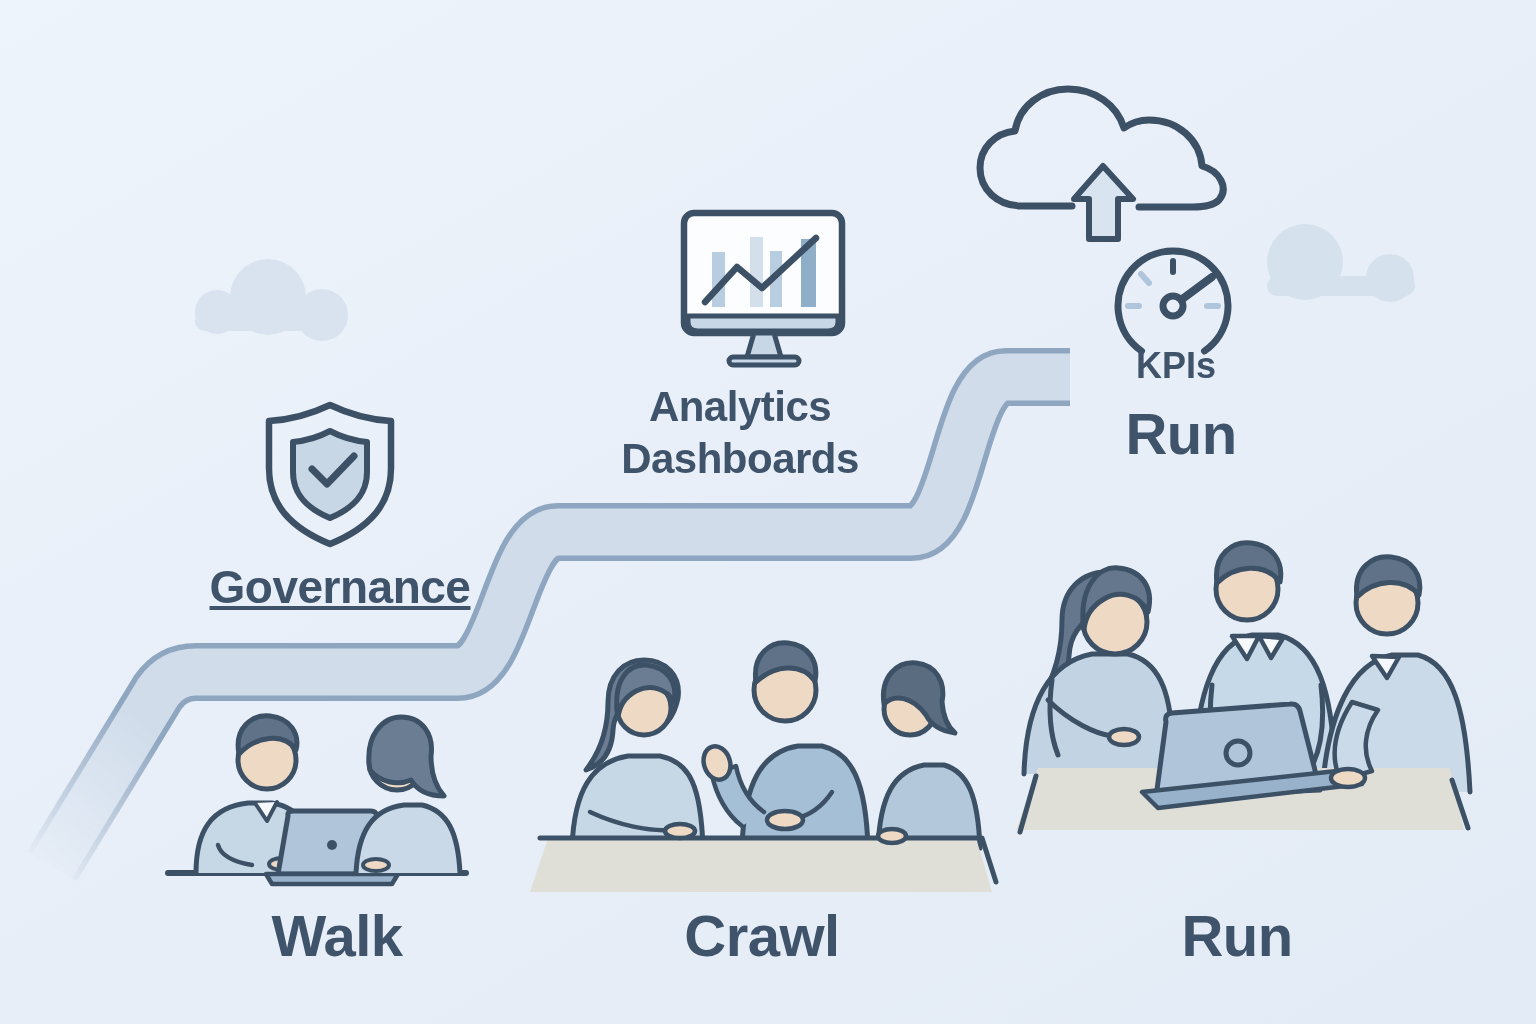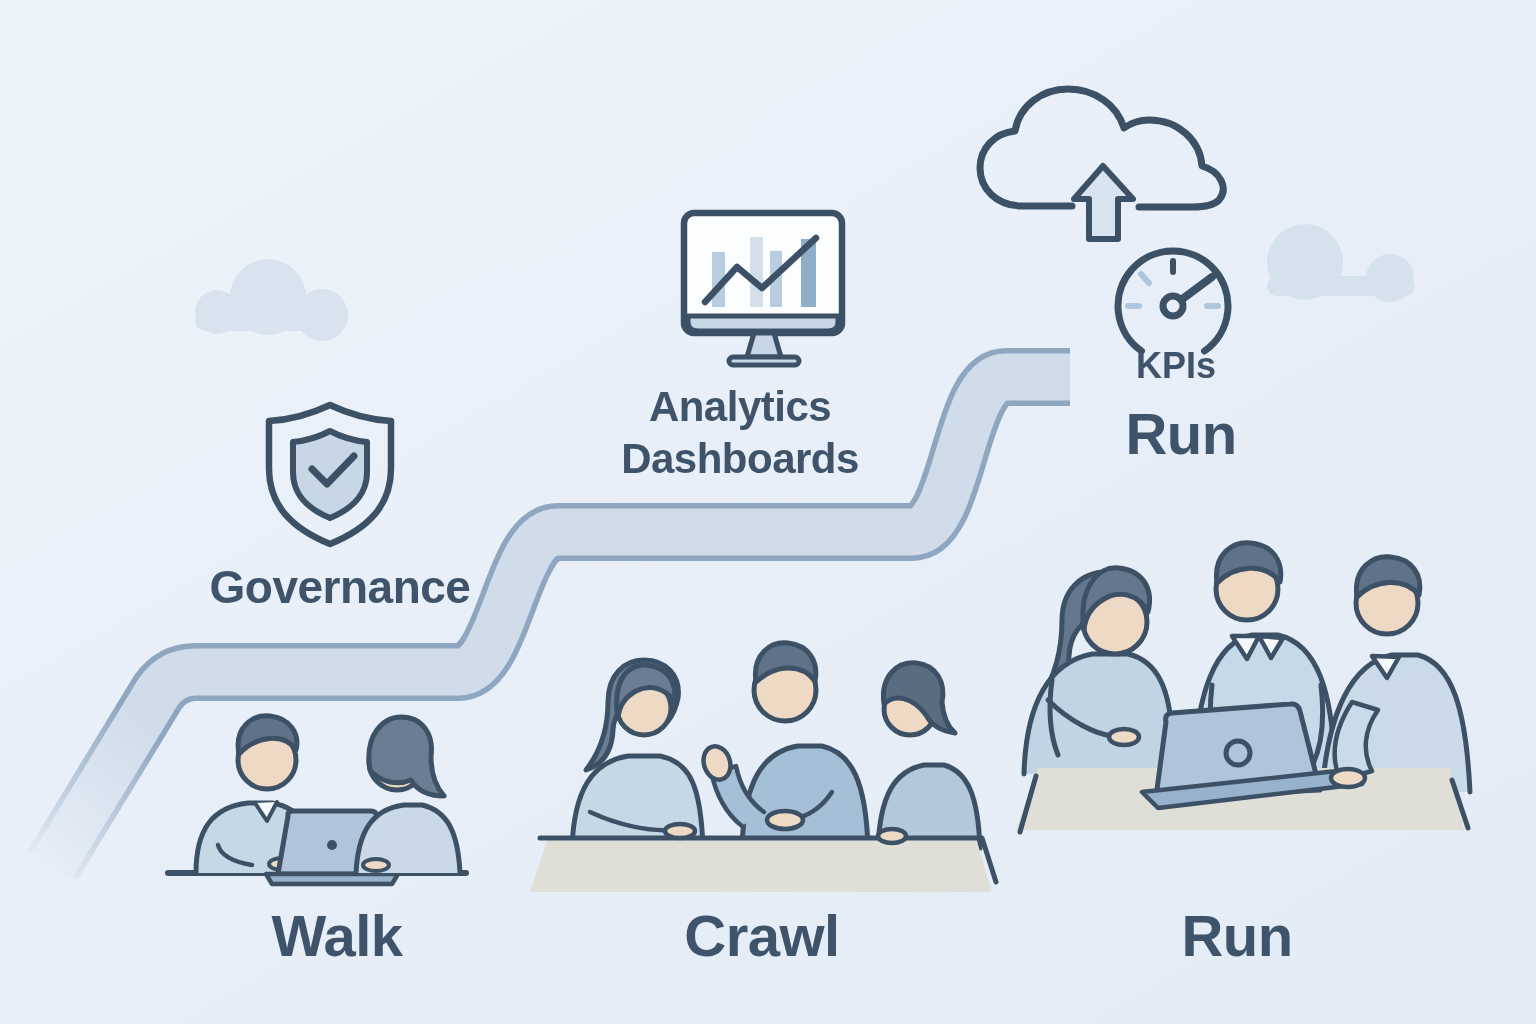--- a/index.html
+++ b/index.html
@@ -6,21 +6,21 @@
   #stage{
     position:relative;width:1536px;height:1024px;overflow:hidden;
     background:linear-gradient(150deg,#eef4fb 0%,#e8eff8 45%,#e3ebf6 100%);
     font-family:"Liberation Sans",sans-serif;
   }
   .layer{position:absolute;left:0;top:0;width:1536px;height:1024px;}
   .lbl{
     position:absolute;text-align:center;font-weight:700;color:#3f546a;
     letter-spacing:-0.5px;line-height:1;white-space:nowrap;
   }
-  .lbl-governance{left:190px;top:564px;width:300px;font-size:46px;}
+  .lbl-governance{left:190px;top:564px;width:300px;font-size:46px;text-decoration:underline;}
   .lbl-analytics{left:590px;top:381px;width:300px;font-size:42px;line-height:52px;}
   .lbl-run-top{left:1031px;top:405px;width:300px;font-size:58px;}
   .lbl-kpis{left:1026px;top:348px;width:300px;font-size:36px;letter-spacing:0;}
   .lbl-stage{font-size:58px;}
   .lbl-crawl{left:187px;top:907px;width:300px;}
   .lbl-walk{left:612px;top:907px;width:300px;}
   .lbl-run{left:1087px;top:907px;width:300px;}
 </style>
 </head>
 <body>

